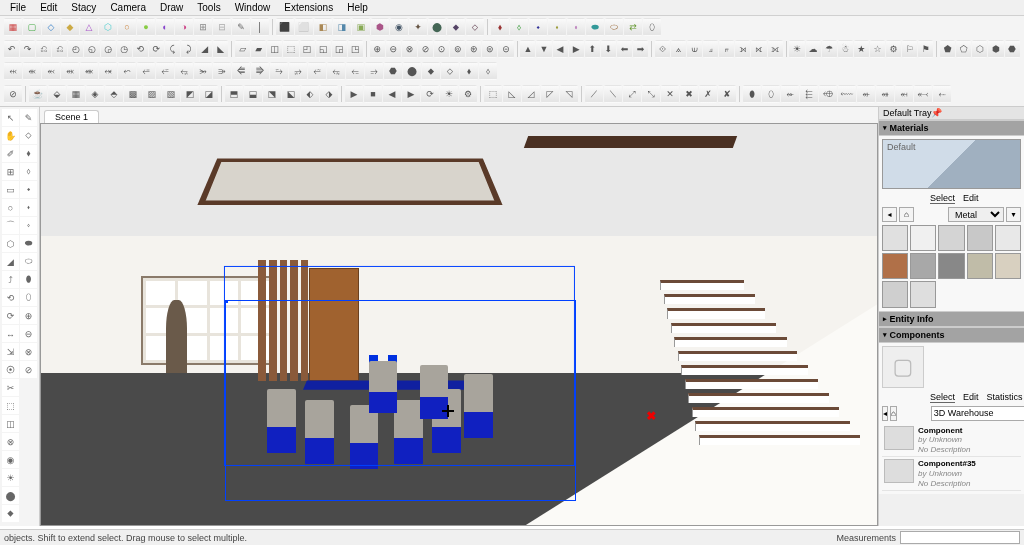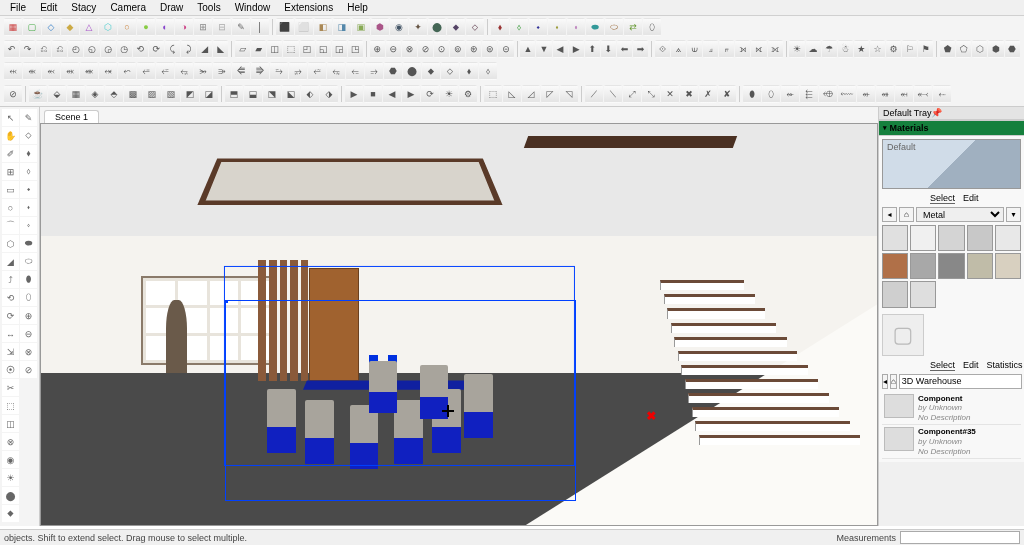--- a/index.html
+++ b/index.html
@@ -50,31 +50,31 @@
 .chair.c8 { top: 18%; left: 40%; height: 32%; }
 .vase { position: absolute; top: 14%; left: 40%; width: 3%; height: 16%; background: #0030e0; border-radius: 0 0 40% 40%; }
 .vase.v2 { left: 46%; }
 .cursor-cross { position: absolute; top: 70%; left: 48%; width: 12px; height: 12px; pointer-events:none;}
 .cursor-cross::before,.cursor-cross::after{content:"";position:absolute;background:#000;}
 .cursor-cross::before{left:5px;top:0;width:2px;height:12px;}
 .cursor-cross::after{top:5px;left:0;height:2px;width:12px;}
 .axis-mark { position: absolute; top: 71%; left: 72.4%; color: #e00; font-size: 12px; font-weight: bold; }
 .right-panel { width: 146px; background: #f0f0f0; border-left: 1px solid #ccc; display: flex; flex-direction: column; font-size: 9px; overflow: hidden; }
 .tray-title { background: #e4e4e4; padding: 1px 4px; border-bottom: 1px solid #ccc; display:flex; justify-content:flex-start; }
-.panel-head { background: #15803d; padding: 2px 4px; border-top: 1px solid #ccc; border-bottom: 1px solid #ccc; font-weight: bold; display:flex; align-items:center; gap:3px; cursor:pointer;}
+.panel-head { background: #a3a3a3; padding: 2px 4px; border-top: 1px solid #ccc; border-bottom: 1px solid #ccc; font-weight: bold; display:flex; align-items:center; gap:3px; cursor:pointer;}
 .panel-head::before { content: "▾"; font-size: 7px; }
 .panel-head.collapsed::before { content: "▸"; }
 .panel-body { padding: 3px; background: #f8f8f8; }
 .mat-preview { width: 100%; height: 50px; background: linear-gradient(135deg,#d0dce8 50%,#a0b0c0 50%); border: 1px solid #999; margin-bottom: 4px; position:relative;text-align:right;}
 .mat-preview span{ position:absolute; top:2px; left:4px; color:#666;}
 .sub-tabs { display: flex; gap: 8px; margin-bottom: 3px; margin-left: 48px; }
 .sub-tabs span { cursor: pointer; }
 .sub-tabs .active { border-bottom: 1px solid #666; }
 .dropdown-row { display:flex; gap:2px; margin-bottom:3px; align-items:center;}
-.dropdown-row select, .dropdown-row input { flex:1; font-size:9px; height: 15px; border: 1px solid #aaa; padding: 0 2px;}
+.dropdown-row select, .dropdown-row input { flex:1; font-size:9px; height: 15px; border: 1px solid #aaa; padding: 0 2px; margin-left: 32px;}
 .mini-btn{ width:15px; height:15px; border:1px solid #aaa; background:#f4f4f4; font-size:8px; cursor:pointer; display:inline-flex; align-items:center; justify-content:center;}
 .swatch-grid { display: grid; grid-template-columns: repeat(5,1fr); gap: 2px; }
 .swatch { aspect-ratio: 1; border: 1px solid #999; cursor: pointer; }
 .comp-preview { width: 42px; height: 42px; background: #eee; border: 1px solid #ccc; display:flex; align-items:center; justify-content:center; }
 .comp-list-item { display:flex; gap:4px; padding:2px; border-bottom:1px solid #e4e4e4; cursor:pointer;}
 .comp-list-item .thumb { width:30px; height:24px; background:#ddd; border:1px solid #bbb; flex-shrink:0;}
 .comp-list-item .meta { display:flex; flex-direction:column; font-size:8px; line-height:1.2;}
 .comp-list-item .meta .name{font-weight:bold;}
 .comp-list-item .meta .sub{color:#888; font-style:italic;}
 .statusbar { position:absolute; bottom:0; left:0; right:0; height: 16px; background: #f0f0f0; border-top: 1px solid #ccc; display: flex; align-items: center; font-size: 9px; padding: 0 4px; color: #444; }
@@ -434,21 +434,27 @@
           <div class="swatch" style="background: rgb(176, 112, 72);"></div>
           <div class="swatch" style="background: rgb(168, 168, 168);"></div>
           <div class="swatch" style="background: rgb(136, 136, 136);"></div>
           <div class="swatch" style="background: rgb(192, 188, 168);"></div>
           <div class="swatch" style="background: rgb(216, 208, 192);"></div>
           <div class="swatch" style="background: rgb(207, 207, 207);"></div>
           <div class="swatch" style="background: rgb(222, 222, 222);"></div>
         </div>
     </div>
 
-
+    <div class="panel-head collapsed">
+        <span>Entity Info</span>
+      </div>
+
+    <div class="panel-head">
+        <span>Components</span>
+      </div>
     <div class="panel-body">
       <div class="comp-preview">
           <span style="font-size:22px;color:#bbb">▢</span>
         </div>
       <div class="sub-tabs" style="margin-top:4px">
         <span class="active">Select</span>
         <span>Edit</span>
         <span>Statistics</span>
       </div>
       <div class="dropdown-row">

